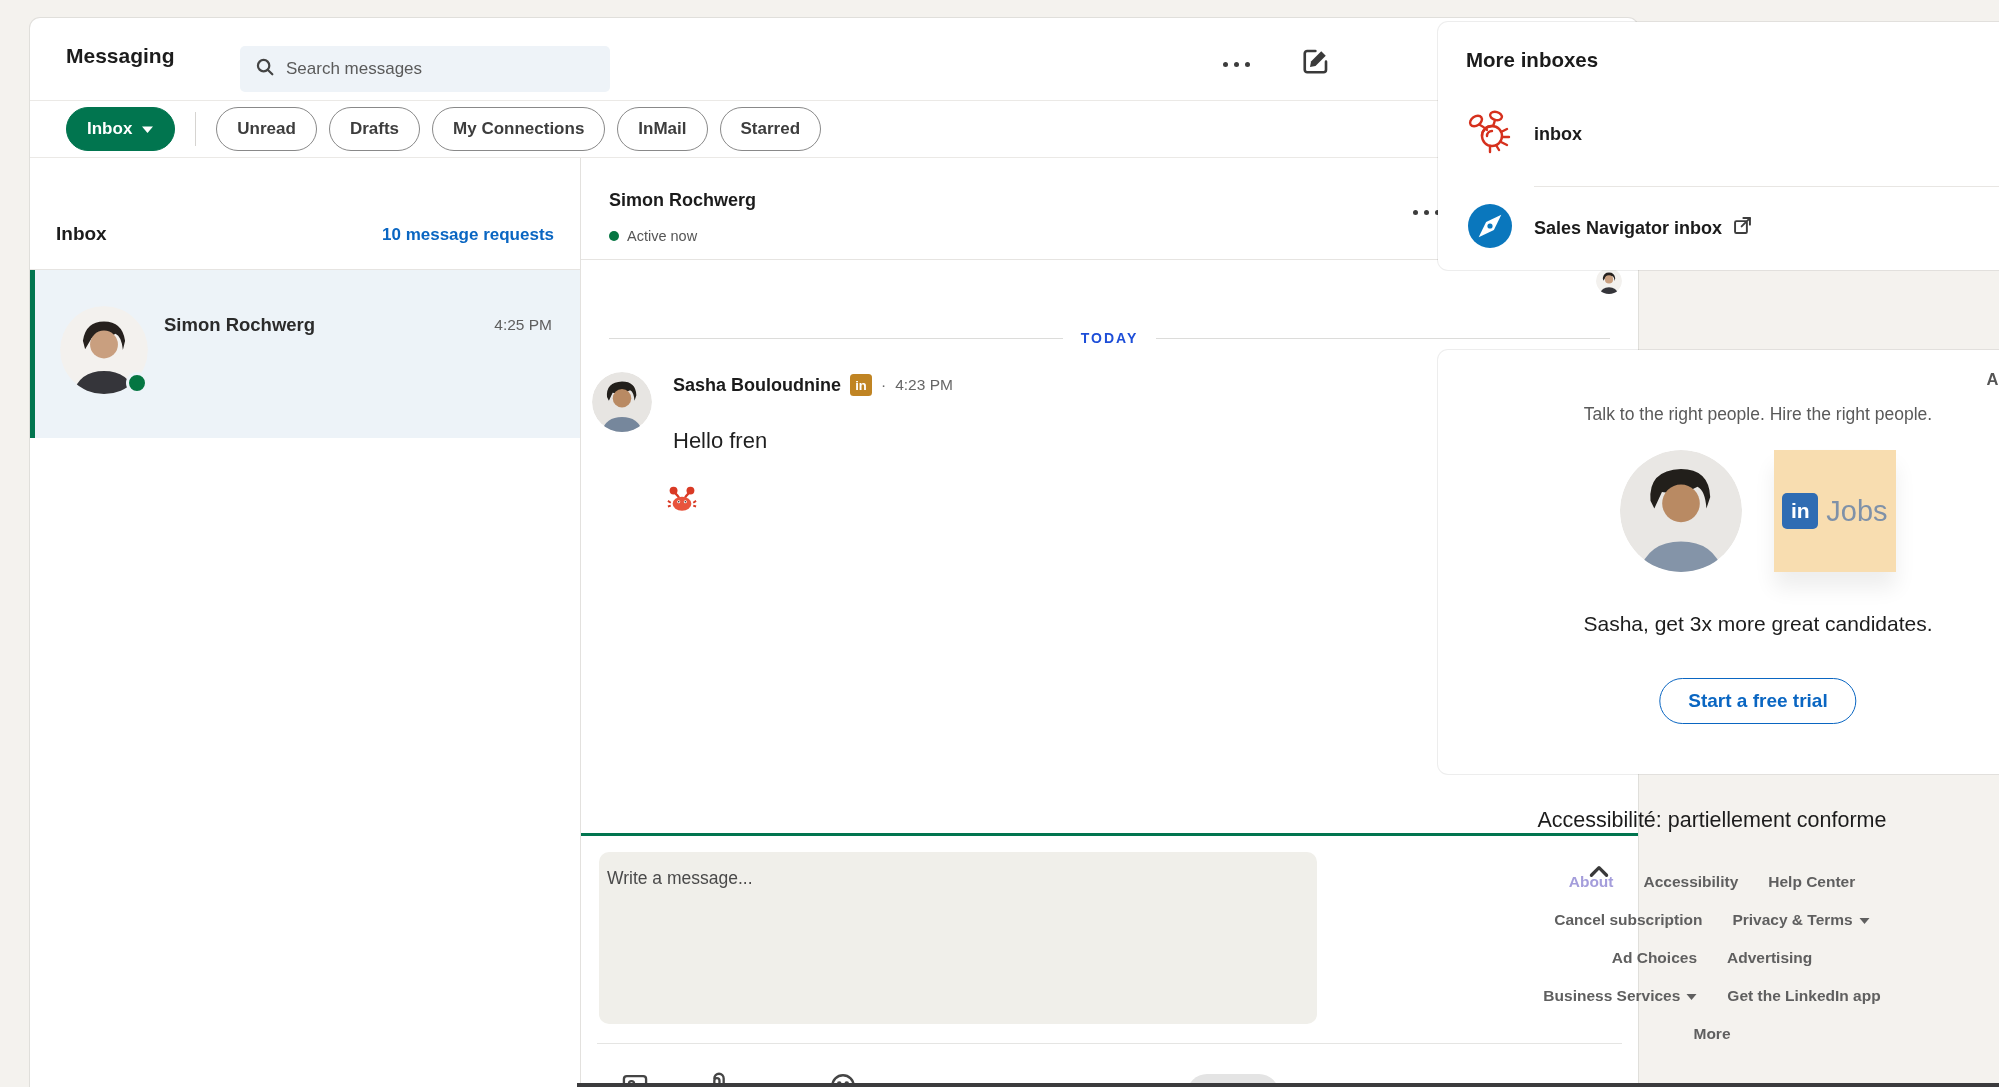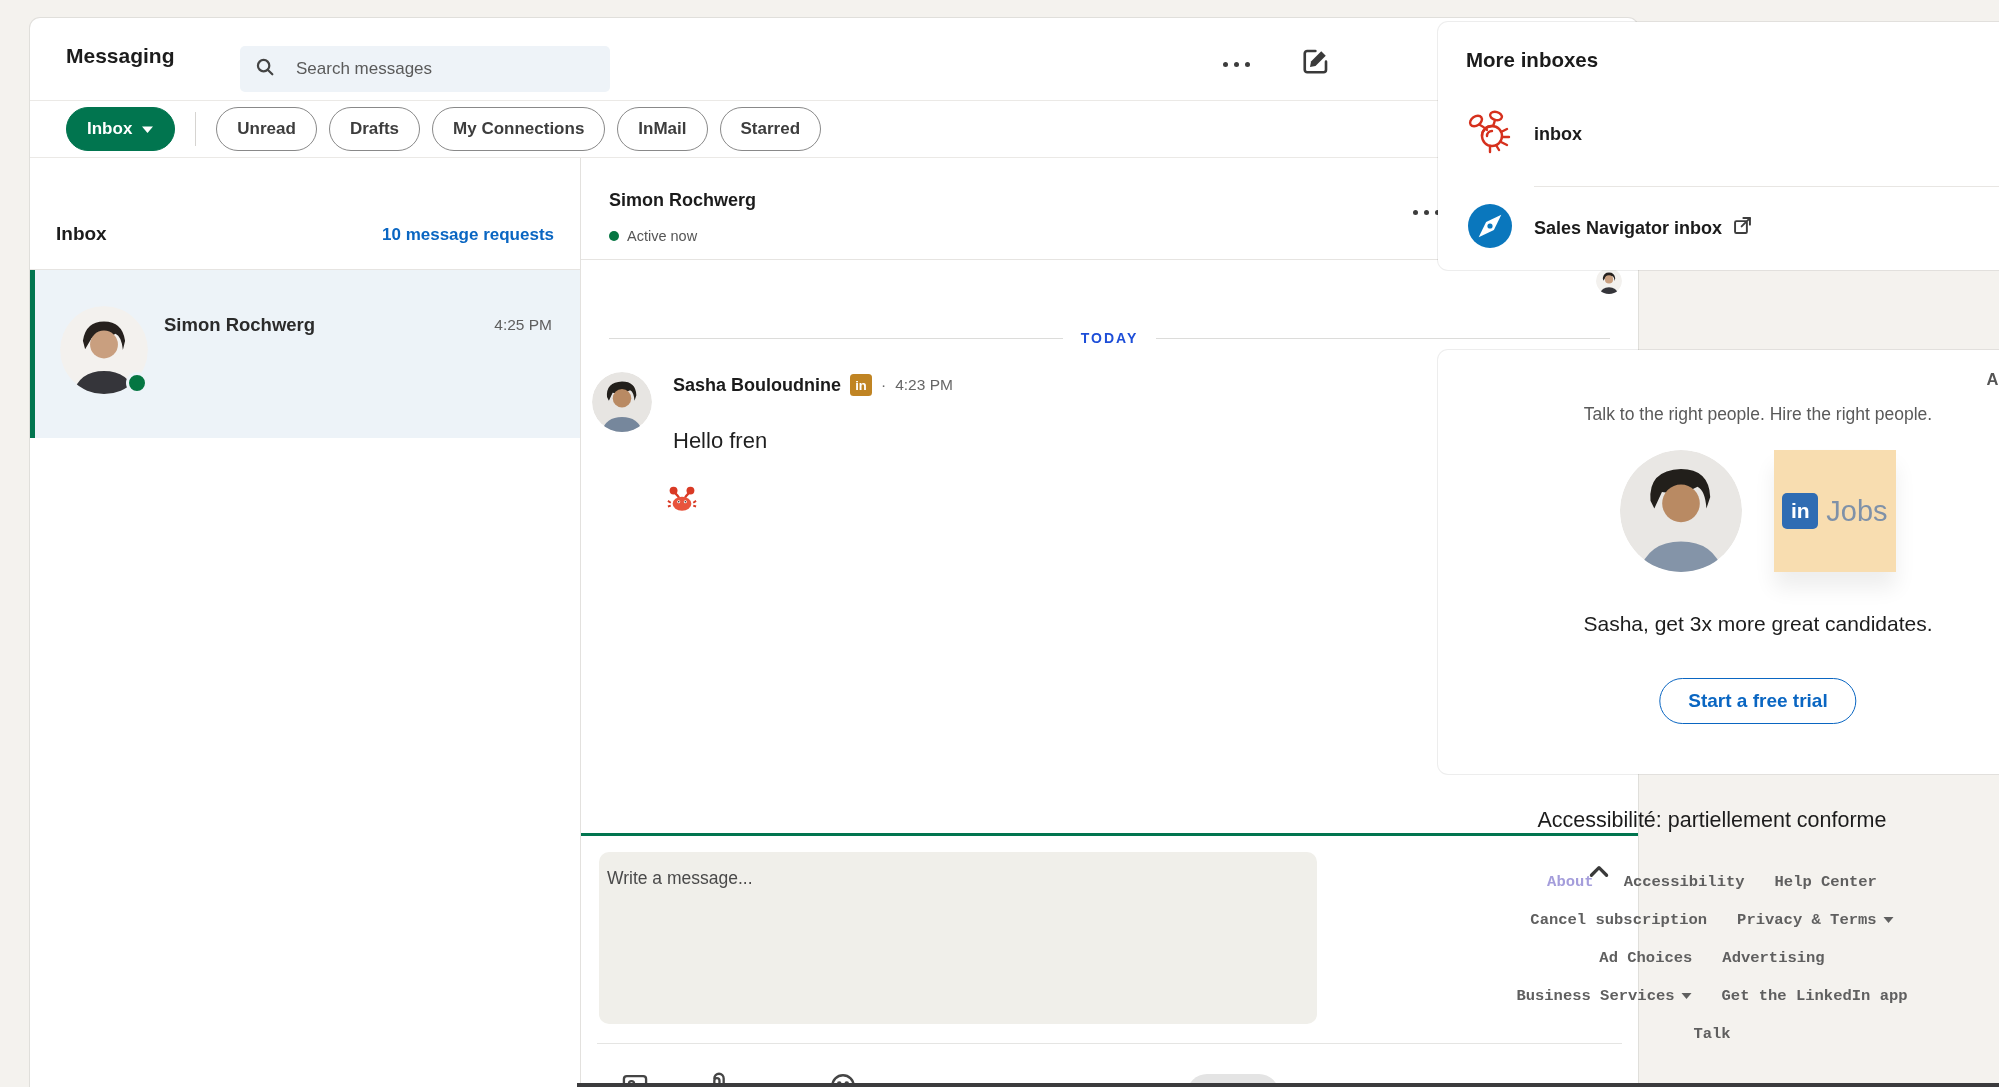--- a/index.html
+++ b/index.html
@@ -7,21 +7,21 @@
   body { font-family:"Liberation Sans", sans-serif; background:#f4f2ee; overflow:hidden; }
   .page { position:relative; width:1999px; height:1087px; background:#f4f2ee; overflow:hidden; }
 
   
   .main-card { position:absolute; left:30px; top:18px; width:1608px; height:1069px;
     background:#fff; border-radius:10px 10px 0 0; box-shadow:0 0 0 1px rgba(0,0,0,.08); }
 
   .top { position:absolute; left:0; top:0; right:0; height:82px; }
   .top h1 { position:absolute; left:36px; top:26px; font-size:21px; font-weight:700; color:#1c1c1c; }
   .search { position:absolute; left:210px; top:28px; width:370px; height:46px; background:#eef3f8;
-    border-radius:5px; display:flex; align-items:center; padding:0 14px; gap:20px; }
+    border-radius:5px; display:flex; align-items:center; padding:0 14px; gap:10px; }
   .search input { border:none; background:transparent; outline:none; font-family:inherit;
     font-size:17px; color:#333; width:100%; }
   .search input::placeholder { color:#5a5a5a; }
   .iconbtn { position:absolute; width:40px; height:40px; border:none; background:transparent;
     display:flex; align-items:center; justify-content:center; cursor:pointer; }
   .dots { display:flex; gap:6px; }
   .dots i { width:5px; height:5px; border-radius:50%; background:#3d3d3d; }
 
   
   .filters { position:absolute; left:0; top:82px; right:0; height:58px;
@@ -105,21 +105,21 @@
   .jobs-tile .inbox-logo { width:36px; height:36px; border-radius:5px; background:#2f6cb3; color:#fff;
     font-size:21px; font-weight:700; display:flex; align-items:center; justify-content:center; }
   .jobs-tile .jobs { font-size:29px; color:#7f91a8; }
   .ad-cap { position:absolute; left:0; right:0; top:262px; text-align:center; font-size:21px; color:#1d1d1d; }
   .trial-btn { position:absolute; left:50%; transform:translateX(-50%); top:328px; height:46px;
     padding:0 28px; background:transparent; border:1.5px solid #0a66c2; border-radius:23px;
     color:#0a66c2; font-family:inherit; font-size:19px; font-weight:700; cursor:pointer; }
 
   .foot { position:absolute; left:1438px; width:548px; top:808px; }
   .foot .notice { text-align:center; font-size:21.5px; color:#1c1c1c; }
-  .flinks { margin-top:40px; display:flex; flex-direction:column; gap:20px;font-family:Liberation Mono, monospace; }
+  .flinks { margin-top:40px; display:flex; flex-direction:column; gap:20px; }
   .frow { display:flex; justify-content:center; gap:30px; }
   .flink { font-size:15.5px; font-weight:600; color:#5f5f5f; text-decoration:none; cursor:pointer;
     display:flex; align-items:center; gap:6px; white-space:nowrap; }
   .flink.about { color:#a49ddb; }
 
   .bottom-edge { position:absolute; left:577px; top:1083px; width:1422px; height:4px; background:#3b3b3d; }
 </style>
 </head>
 <body>
 
@@ -424,19 +424,19 @@
           <span>Business Services</span>
           <span>
             <svg width="11" height="8" viewBox="0 0 11 8">
                 <polygon points="0.5,1 10.5,1 5.5,7" fill="#5f5f5f"></polygon>
               </svg>
           </span>
         </a>
         <a class="flink">Get the LinkedIn app</a>
       </div>
       <div class="frow">
-        <a class="flink">Talk</a>
+        <a class="flink">More</a>
       </div>
     </div>
   </footer>
 
   <div class="bottom-edge"></div>
 </div>
 
 </body></html>

